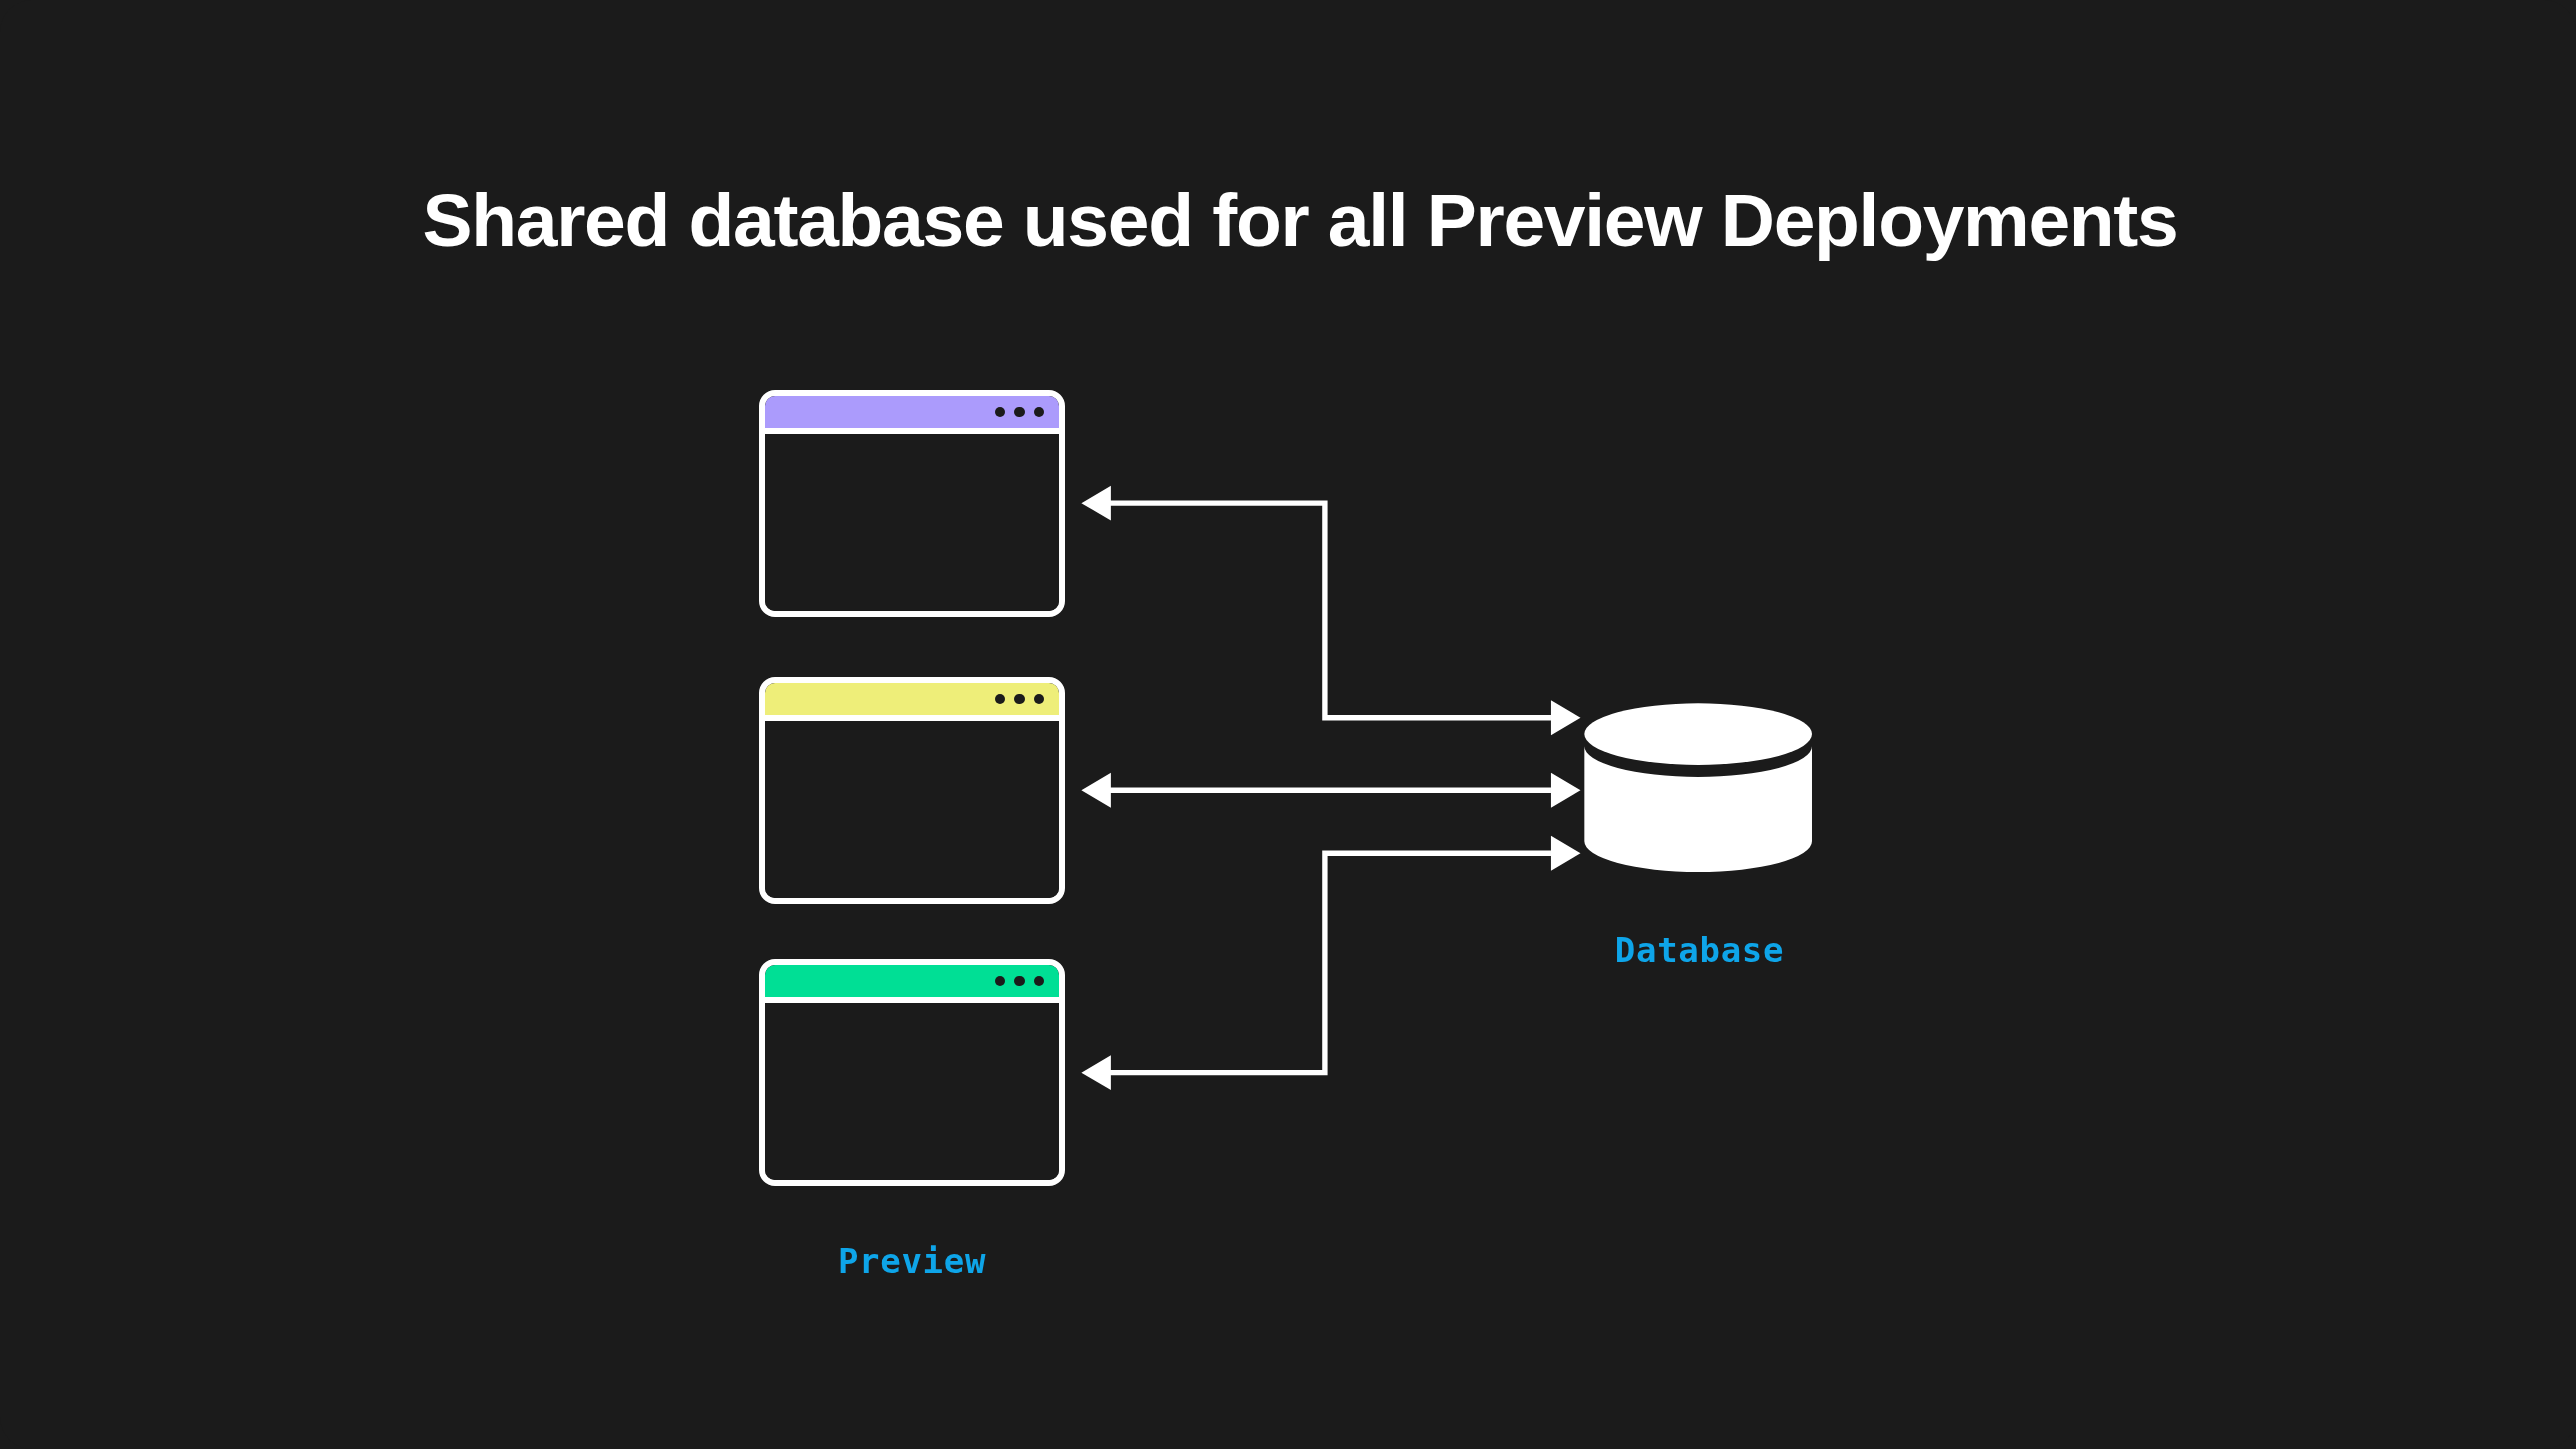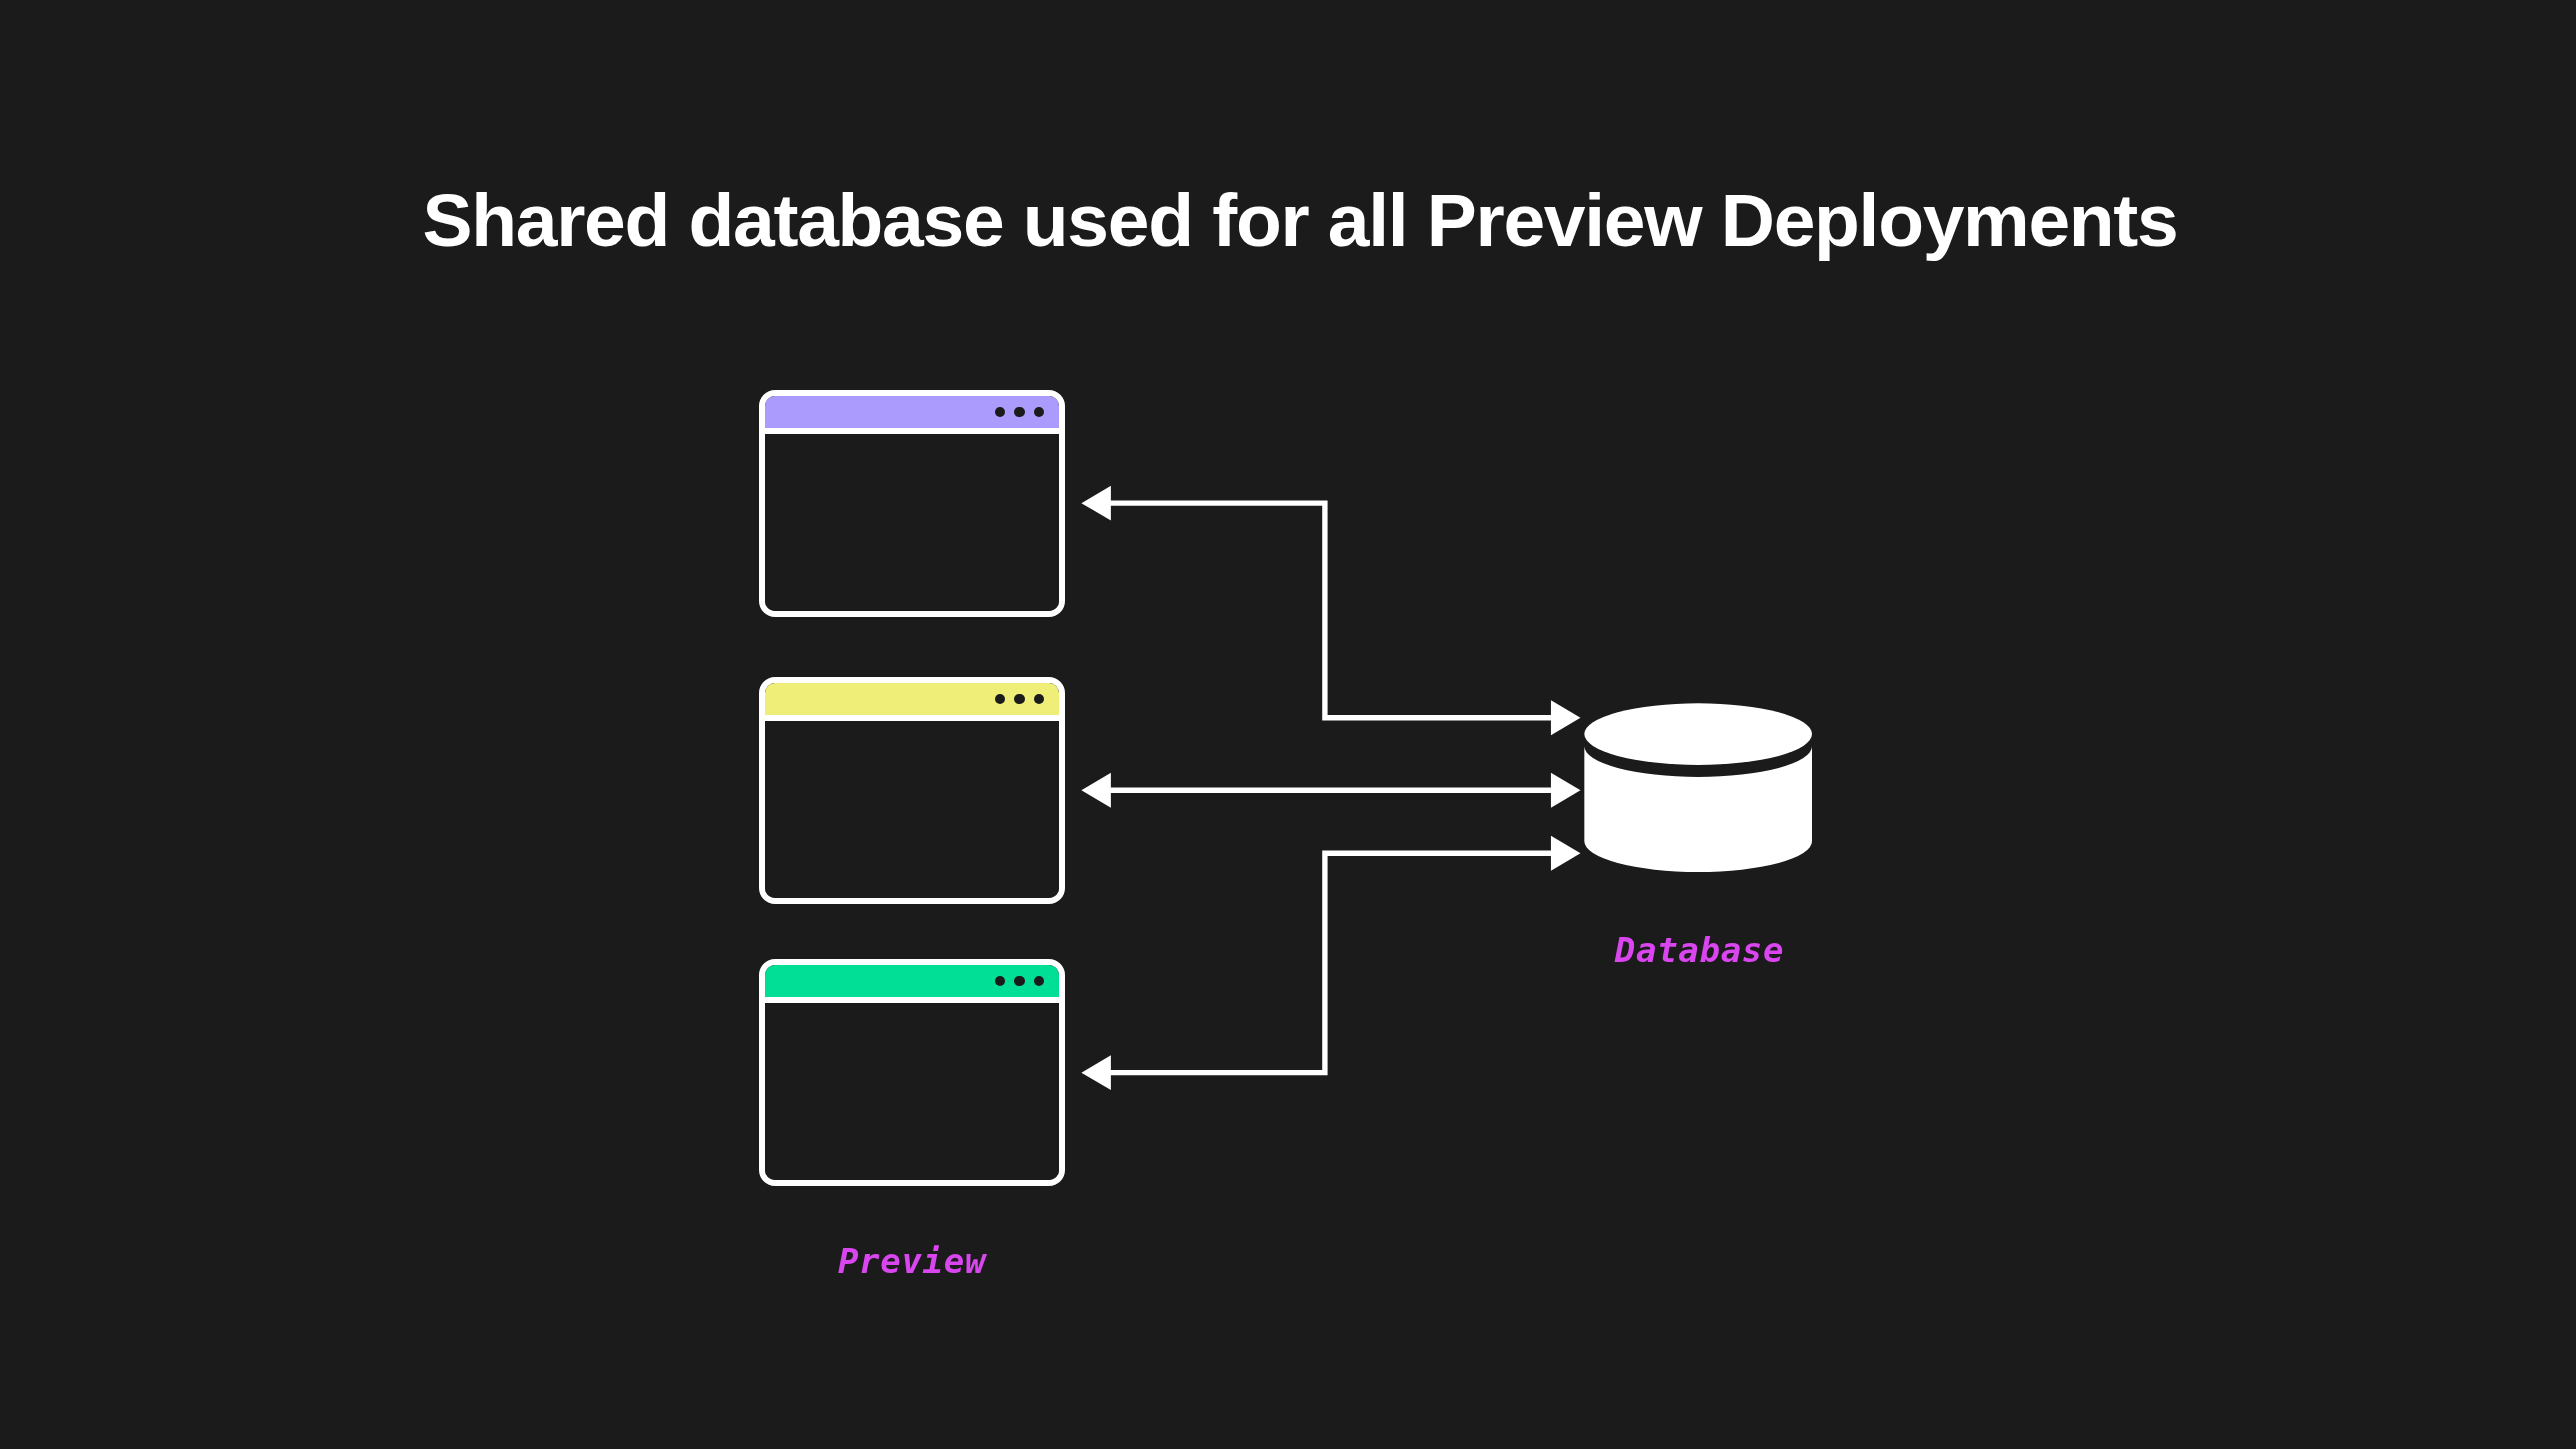--- a/index.html
+++ b/index.html
@@ -56,27 +56,26 @@
   .dots i {
     display: block;
     width: 10.7px;
     height: 10.7px;
     border-radius: 50%;
     background: #1b1b1b;
   }
   .window-body { height: 100%; background: #1b1b1b; }
   .mono-label {
     position: absolute;
-    color: #d946ef;
+    color: #0ea5e9;
     font-family: "DejaVu Sans Mono", monospace;
     font-weight: 700;
     font-size: 34px;
     text-align: center;
     letter-spacing: 0.7px;
-    font-style: italic;
   }
   .previews-label { left: 759px; width: 306px; top: 1241px; }
   .db-label      { left: 1582px; width: 235px; top: 930px; }
   .db-icon { position: absolute; left: 1583px; top: 699px; }
   .arrows  { position: absolute; left: 0; top: 0; }
   .arrows path      { stroke: #ffffff; stroke-width: 8; fill: none; }
   .arrows polygon   { fill: #ffffff; }
 </style>
 </head>
 <body>

